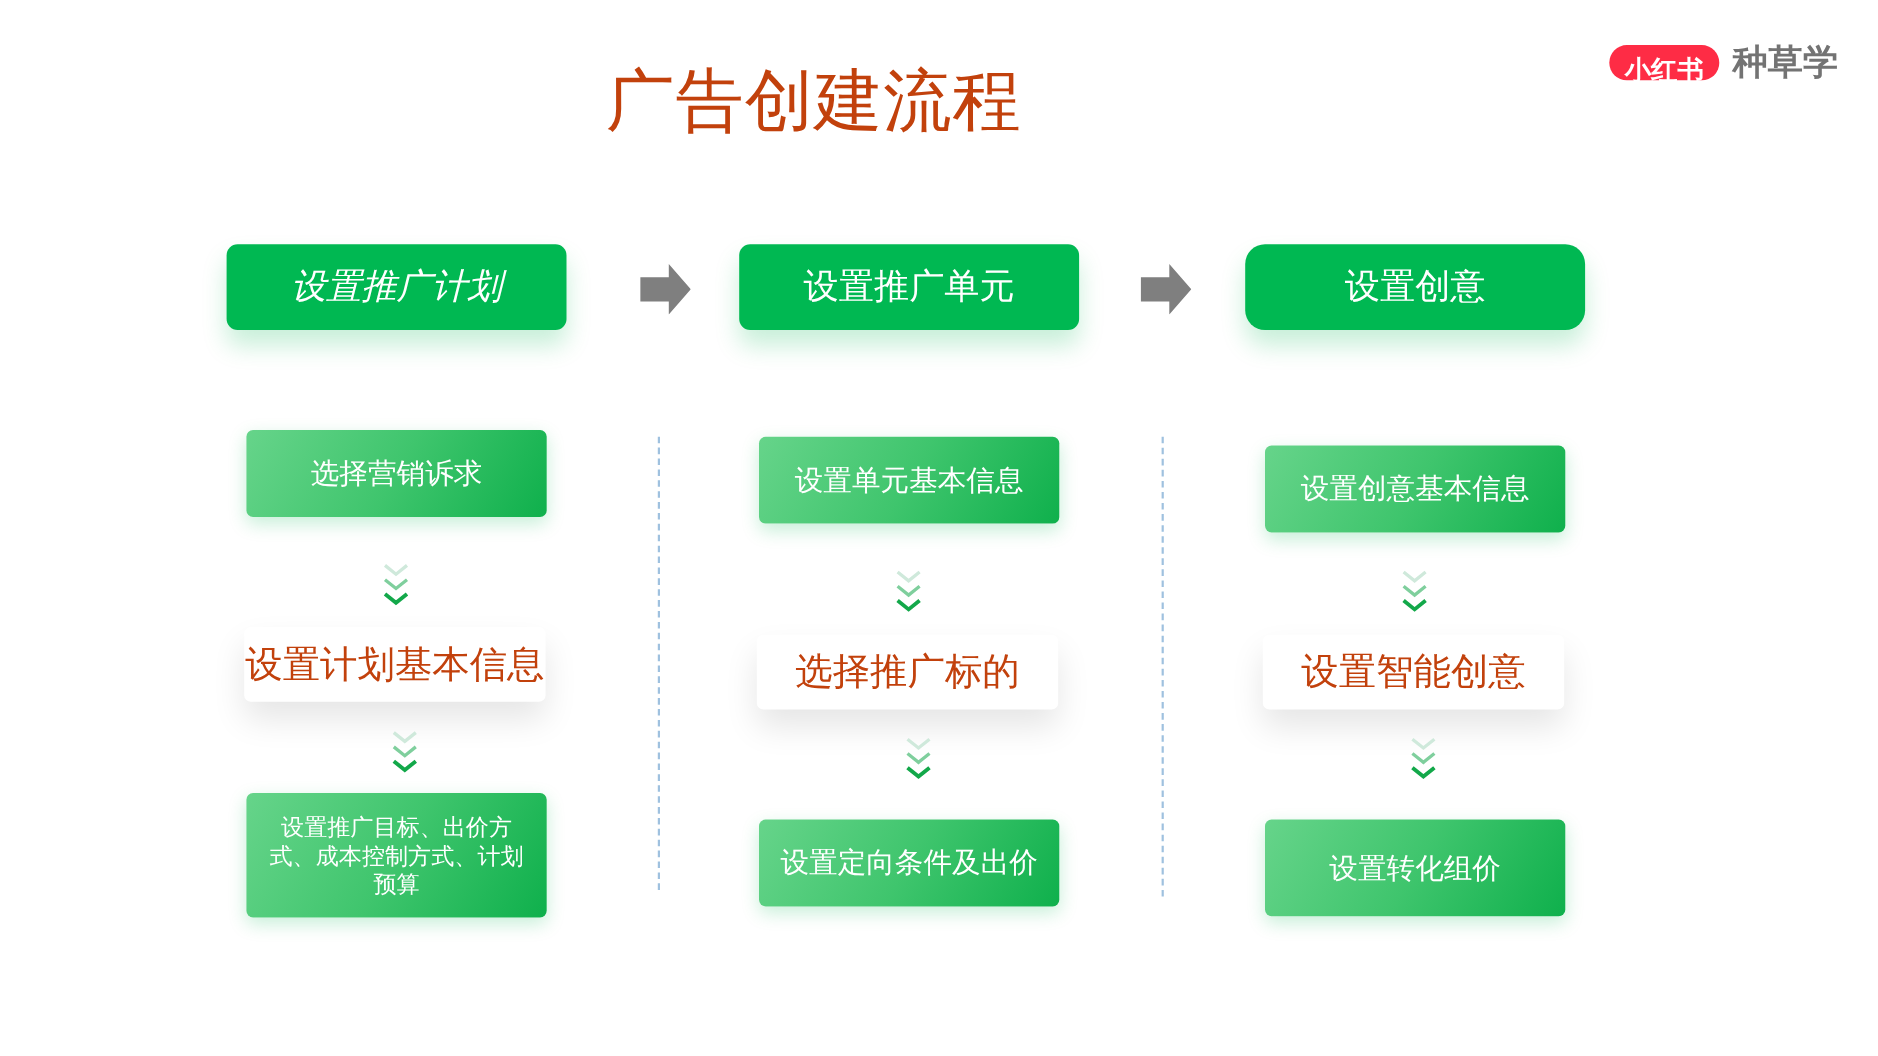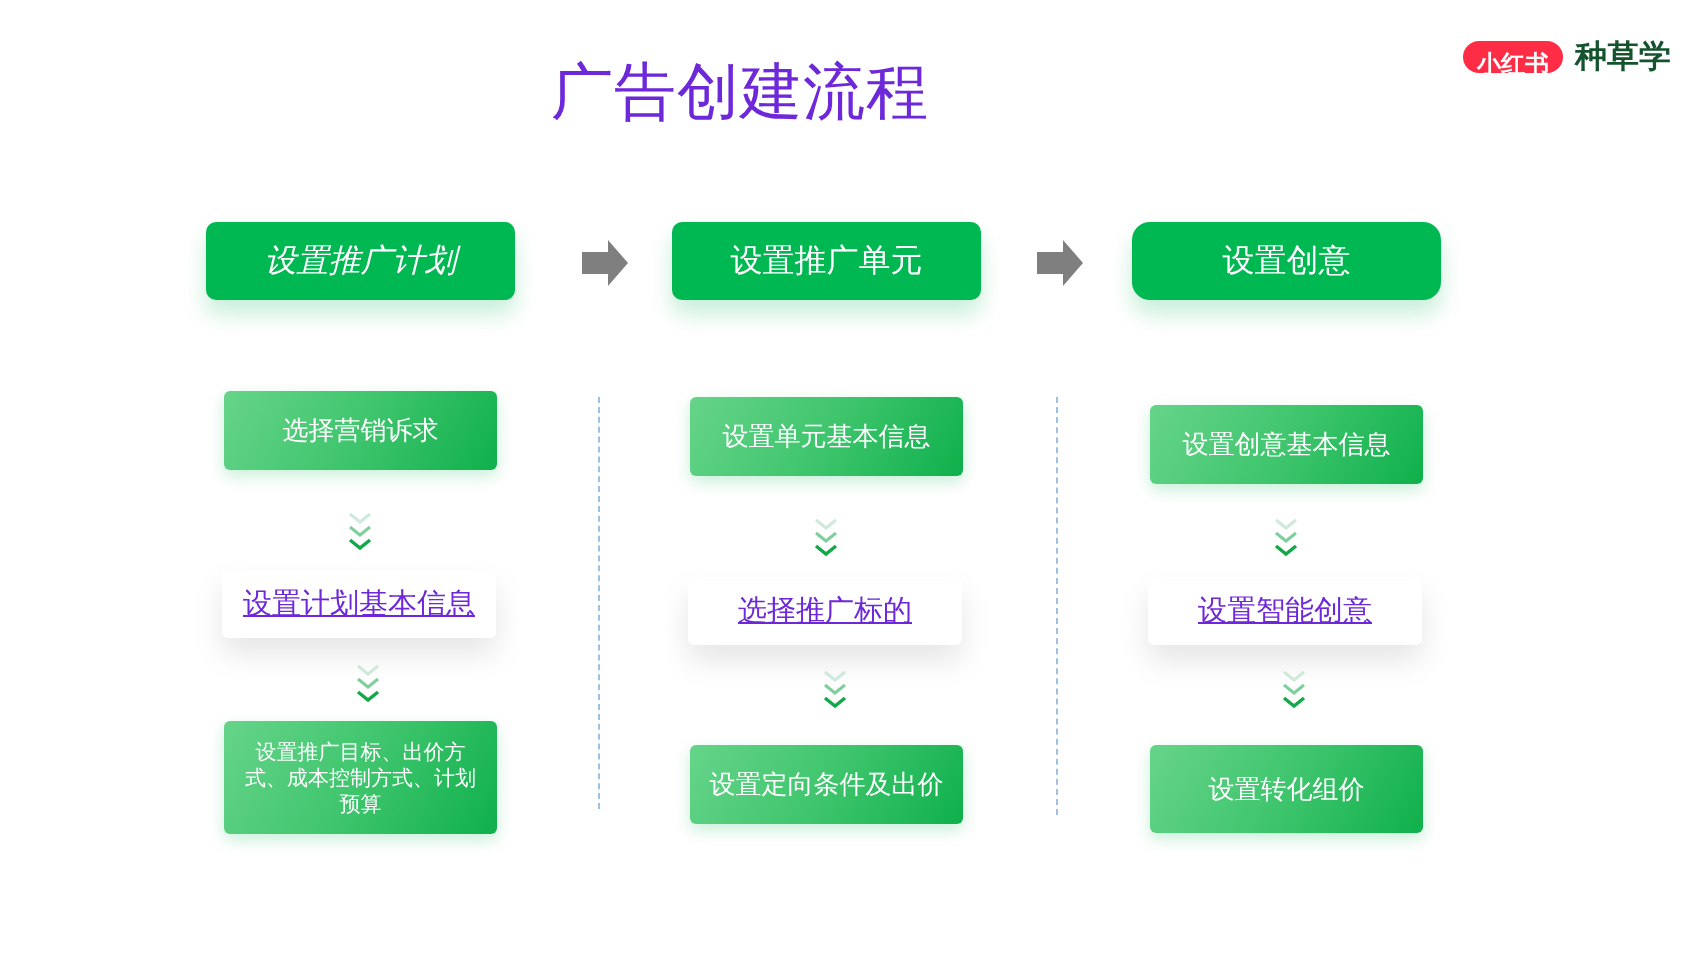--- a/index.html
+++ b/index.html
@@ -1,32 +1,32 @@
 <!DOCTYPE html>
 <html><head>
 <meta charset="utf-8">
 <style>
   html, body { margin:0; padding:0; }
   body { width:1707px; height:960px; background:#ffffff; position:relative; overflow:hidden;
          font-family:"DejaVu Sans","Liberation Sans",sans-serif; }
   .abs { position:absolute; }
-  .title { left:0; width:1480px; top:50px; text-align:center; font-size:62px; color:#6d28d9; letter-spacing:1px; }
+  .title { left:0; width:1480px; top:50px; text-align:center; font-size:62px; color:#c2410c; letter-spacing:1px; }
   .logo { left:1463px; top:34px; height:46px; display:flex; align-items:center; }
   .logo-pill { background:#fe2c45; color:#fff; font-weight:bold; font-size:24px; height:32px; line-height:46px;
                padding:0 14px; border-radius:23px; }
-  .logo-text { margin-left:12px; font-weight:bold; font-size:32px; color:#14532d; }
+  .logo-text { margin-left:12px; font-weight:bold; font-size:32px; color:#737373; }
   .head-box { height:78px; width:309px; border-radius:10px; background:#00b852; color:#fff; font-size:32px;
               display:flex; align-items:center; justify-content:center; box-shadow:0 14px 22px rgba(0,184,82,0.22); }
   .step-green { width:273px; border-radius:6px; color:#fff; font-size:26px; text-align:center;
                 display:flex; align-items:center; justify-content:center;
                 background:linear-gradient(120deg,#66d48a 0%,#3fc56d 50%,#0fb04c 100%);
                 box-shadow:0 6px 16px rgba(0,180,80,0.22); }
   .step-green.multi { font-size:21px; line-height:26px; }
-  .step-white { width:274px; height:68px; border-radius:6px; background:#fff; color:#6d28d9; font-size:29px;
-                display:flex; align-items:center; justify-content:center; box-shadow:0 16px 30px rgba(0,0,0,0.10);text-decoration:underline; }
+  .step-white { width:274px; height:68px; border-radius:6px; background:#fff; color:#c2410c; font-size:34px;
+                display:flex; align-items:center; justify-content:center; box-shadow:0 16px 30px rgba(0,0,0,0.10); }
   .chev { width:28px; height:44px; }
   .arrow { width:46px; height:46px; }
   .dash { width:0; border-left:2px dashed #9fc1df; }
 </style>
 </head>
 <body>
 
 <div class="abs title">广告创建流程</div>
 
 <div class="abs logo">

